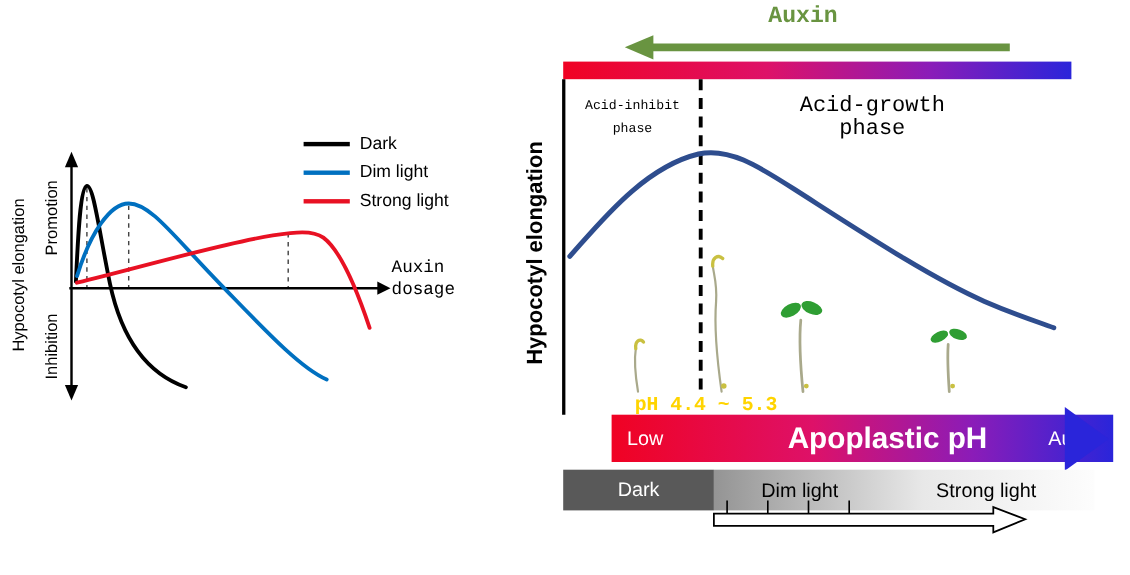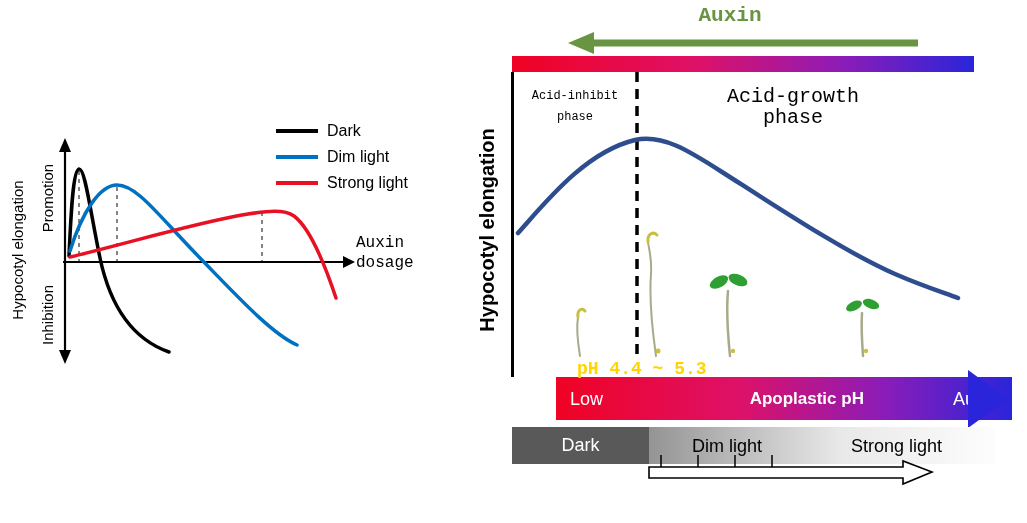--- a/index.html
+++ b/index.html
@@ -33,21 +33,21 @@
   .light-arrow { fill:#fff; stroke:var(--black,#000); stroke-width:1.6; }
   
   .ph-gradient { background:linear-gradient(90deg, var(--grad_red,#f00223) 0%, var(--grad_magenta,#de1168) 40%, var(--grad_purple,#8b1cb8) 72%, var(--grad_blue,#2a25da) 100%); }
   .top-bar { left:512px; top:56px; width:462px; height:16px; }
   .ph-arrow-body { left:524px; top:377px; width:456px; height:43px; color:#fff;margin-left:32px; }
   .ph-arrow-head { left:968px; top:370px; width:0; height:0;
                    border-top:29px solid transparent; border-bottom:29px solid transparent;
                    border-left:40px solid var(--grad_blue,#2a25da); }
   .ph-low  { position:absolute; left:14px; top:50%; transform:translateY(-50%); font-size:18px; }
   .ph-high { position:absolute; right:14px; top:50%; transform:translateY(-50%); font-size:18px; }
-  .ph-title{ position:absolute; left:55%; top:50%; transform:translate(-50%,-50%); font-size:17px; font-weight:bold; white-space:nowrap; }
+  .ph-title{ position:absolute; left:55%; top:50%; transform:translate(-50%,-50%); font-size:27px; font-weight:bold; white-space:nowrap; }
   .bar-dark { left:512px; top:427px; width:137px; height:37px; background:var(--dark_gray,#595959);
               color:#fff; font-size:18px; display:flex; align-items:center; justify-content:center; }
   .bar-grad { left:649px; top:427px; width:346px; height:37px;
               background:linear-gradient(90deg,#949494 0%,#e8e8e8 55%,#fdfdfd 100%); }
   .bar-grad span { position:absolute; top:50%; transform:translateY(-50%); font-size:18px; white-space:nowrap; }
   .dim-pos { left:43px; } .strong-pos { left:202px; }
   
   .legend { left:276px; top:118px; z-index:2; }
   .legend-row { display:flex; align-items:center; gap:9px; height:26px; }
   .swatch { width:42px; height:3.5px; }

